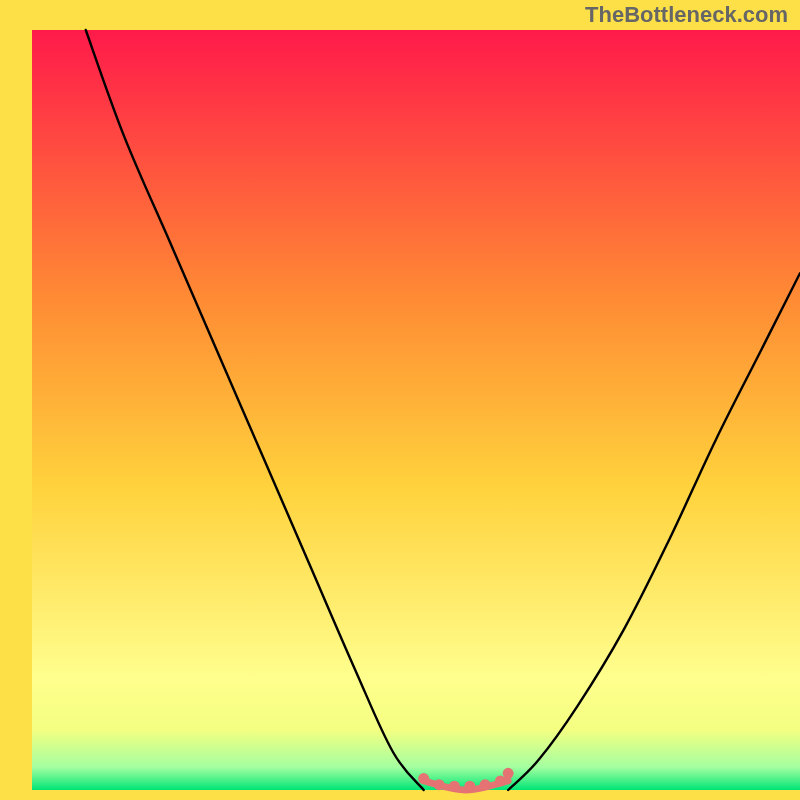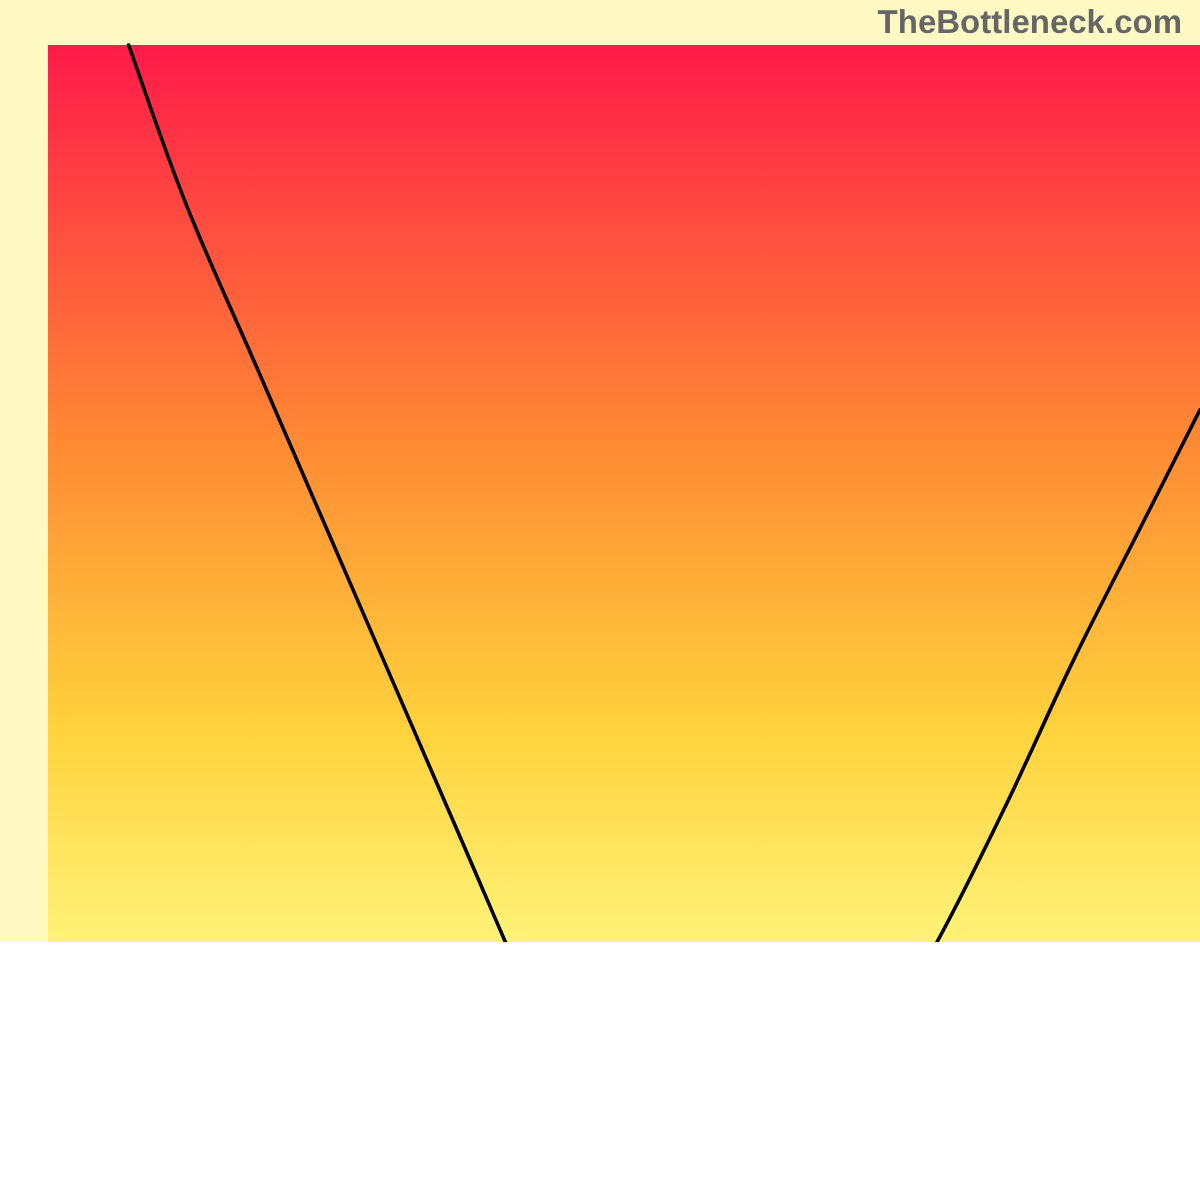--- a/index.html
+++ b/index.html
@@ -4,22 +4,22 @@
 <style>
   body {
     margin: 0;
     padding: 0;
     background: #fff;
     font-family: Arial, Helvetica, sans-serif;
   }
   .stage {
     position: relative;
     width: 800px;
-    height: 628px;
-    background: #fef9c3;
+    height: 800px;
+    background: #fde047;
   }
   .watermark {
     position: absolute;
     top: 2px;
     right: 12px;
     color: #666;
     font-size: 22px;
     font-weight: bold;
     z-index: 5;
   }

